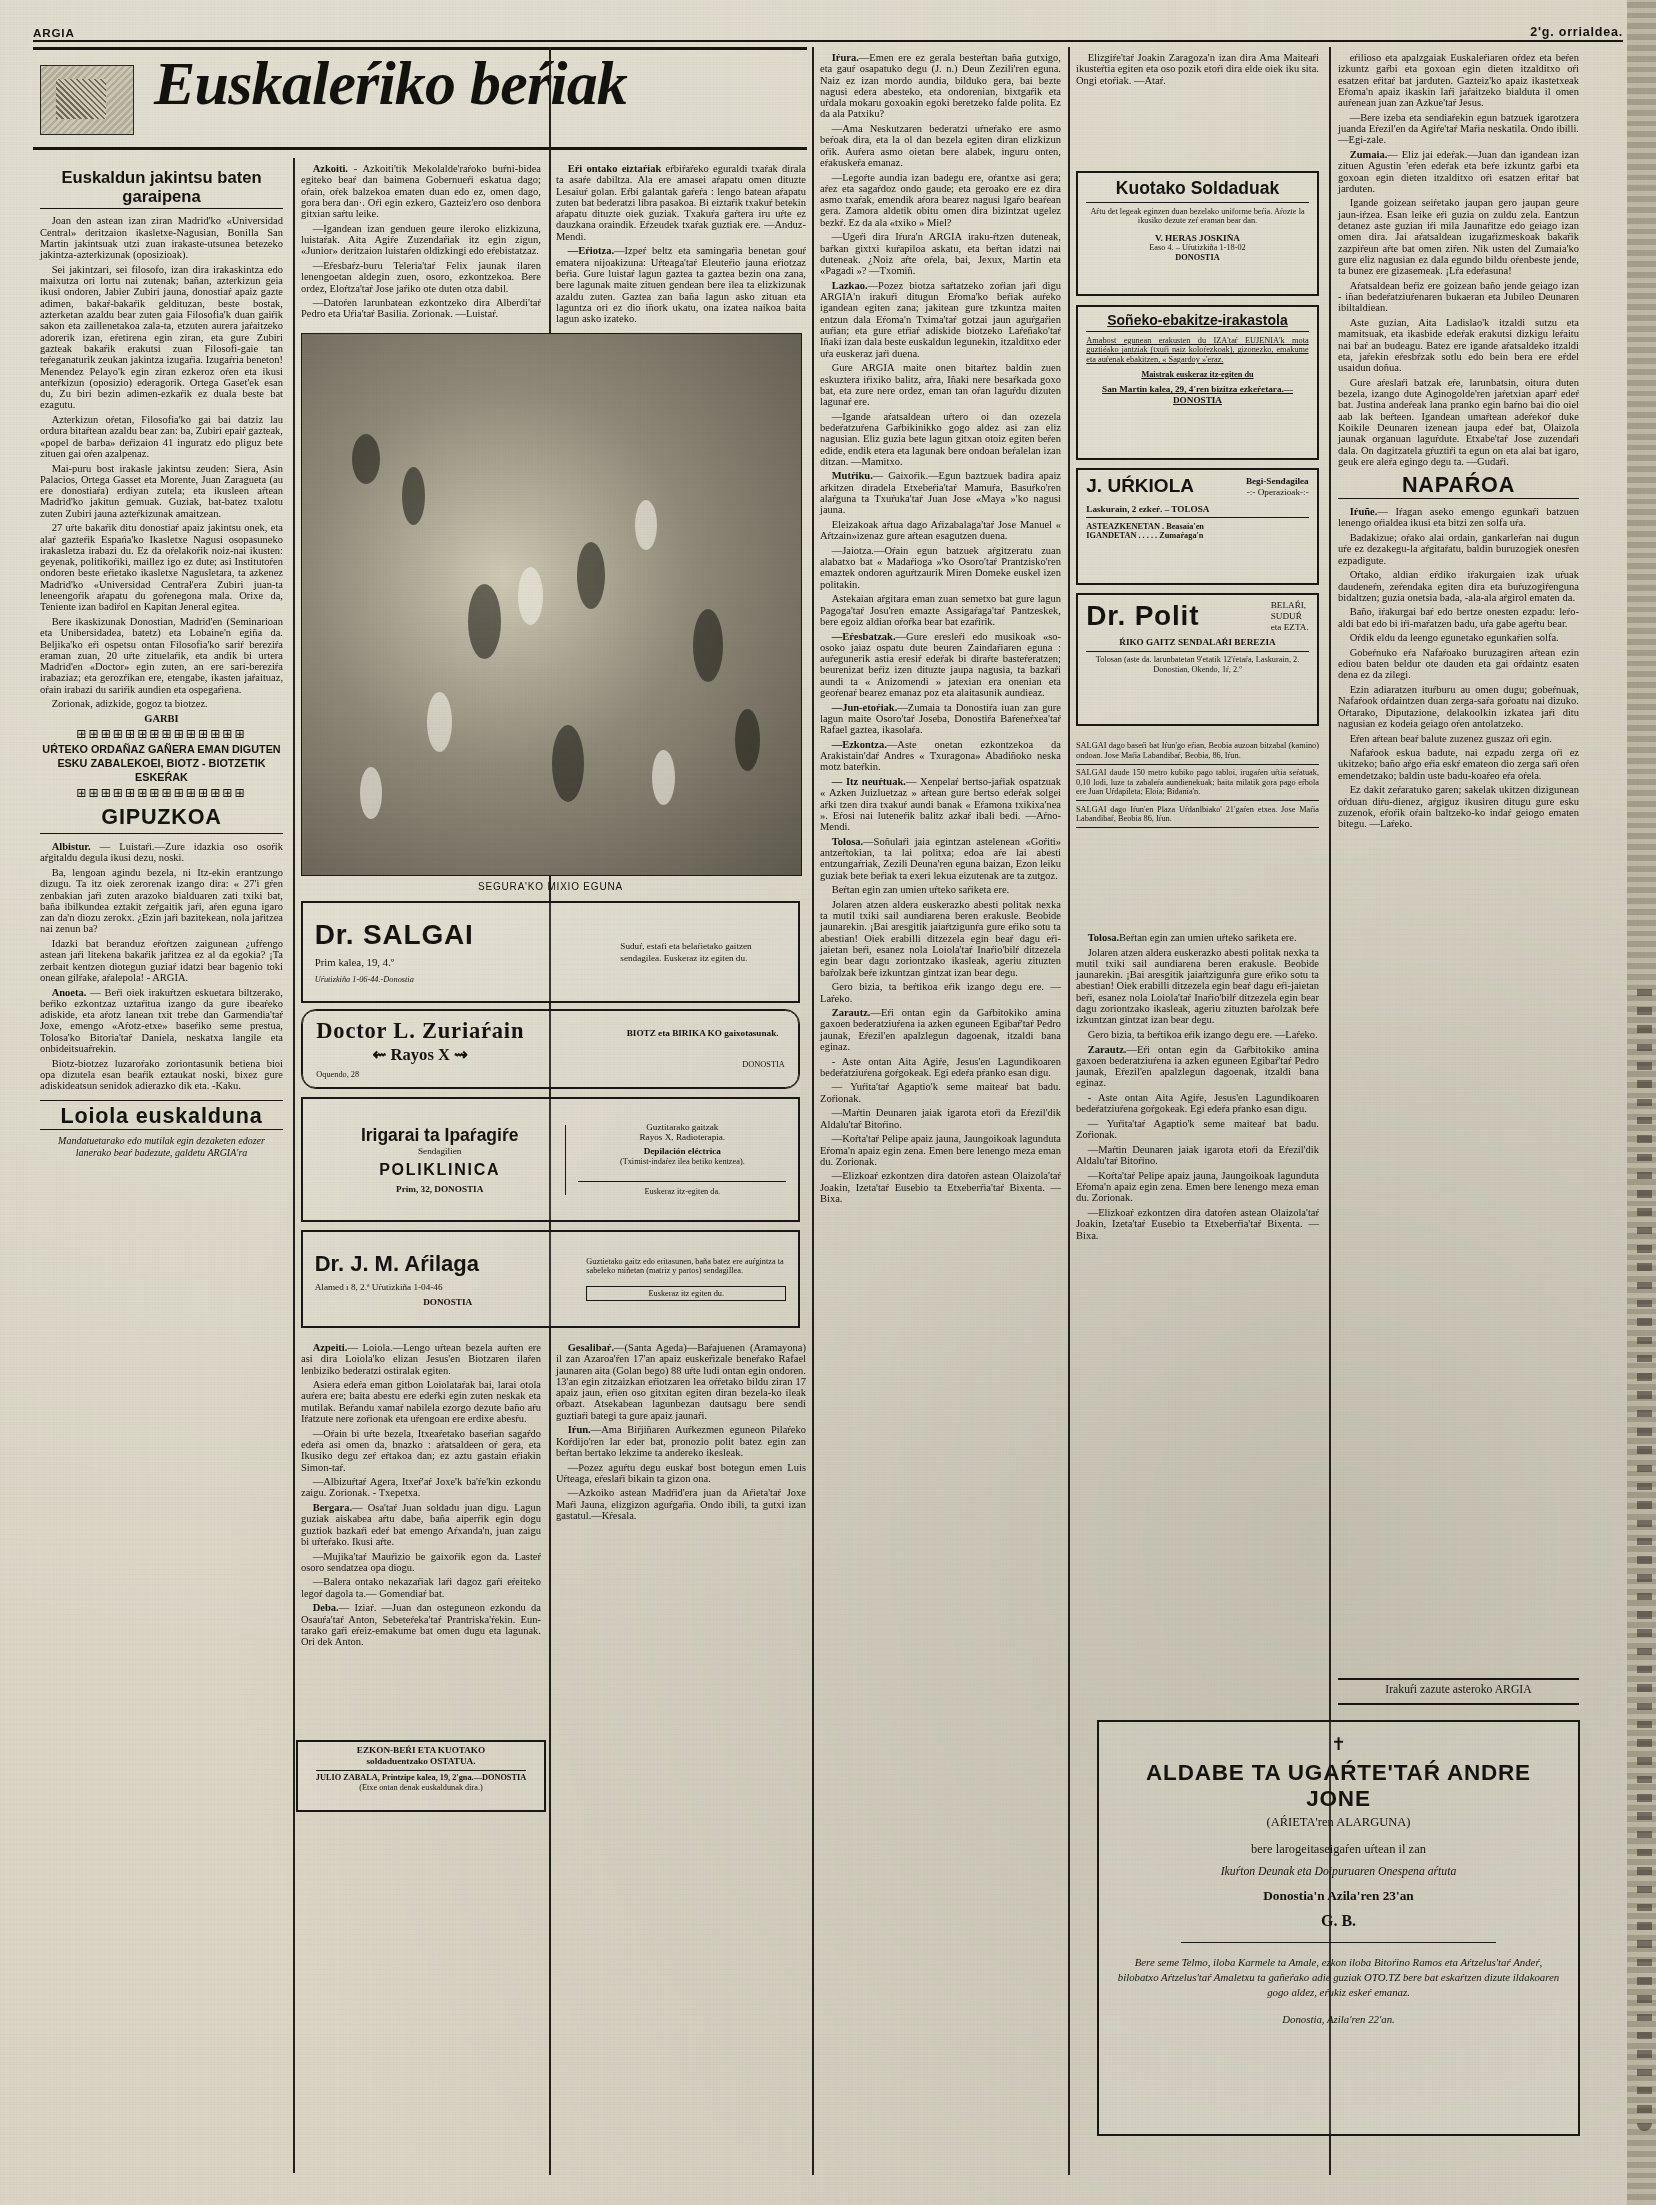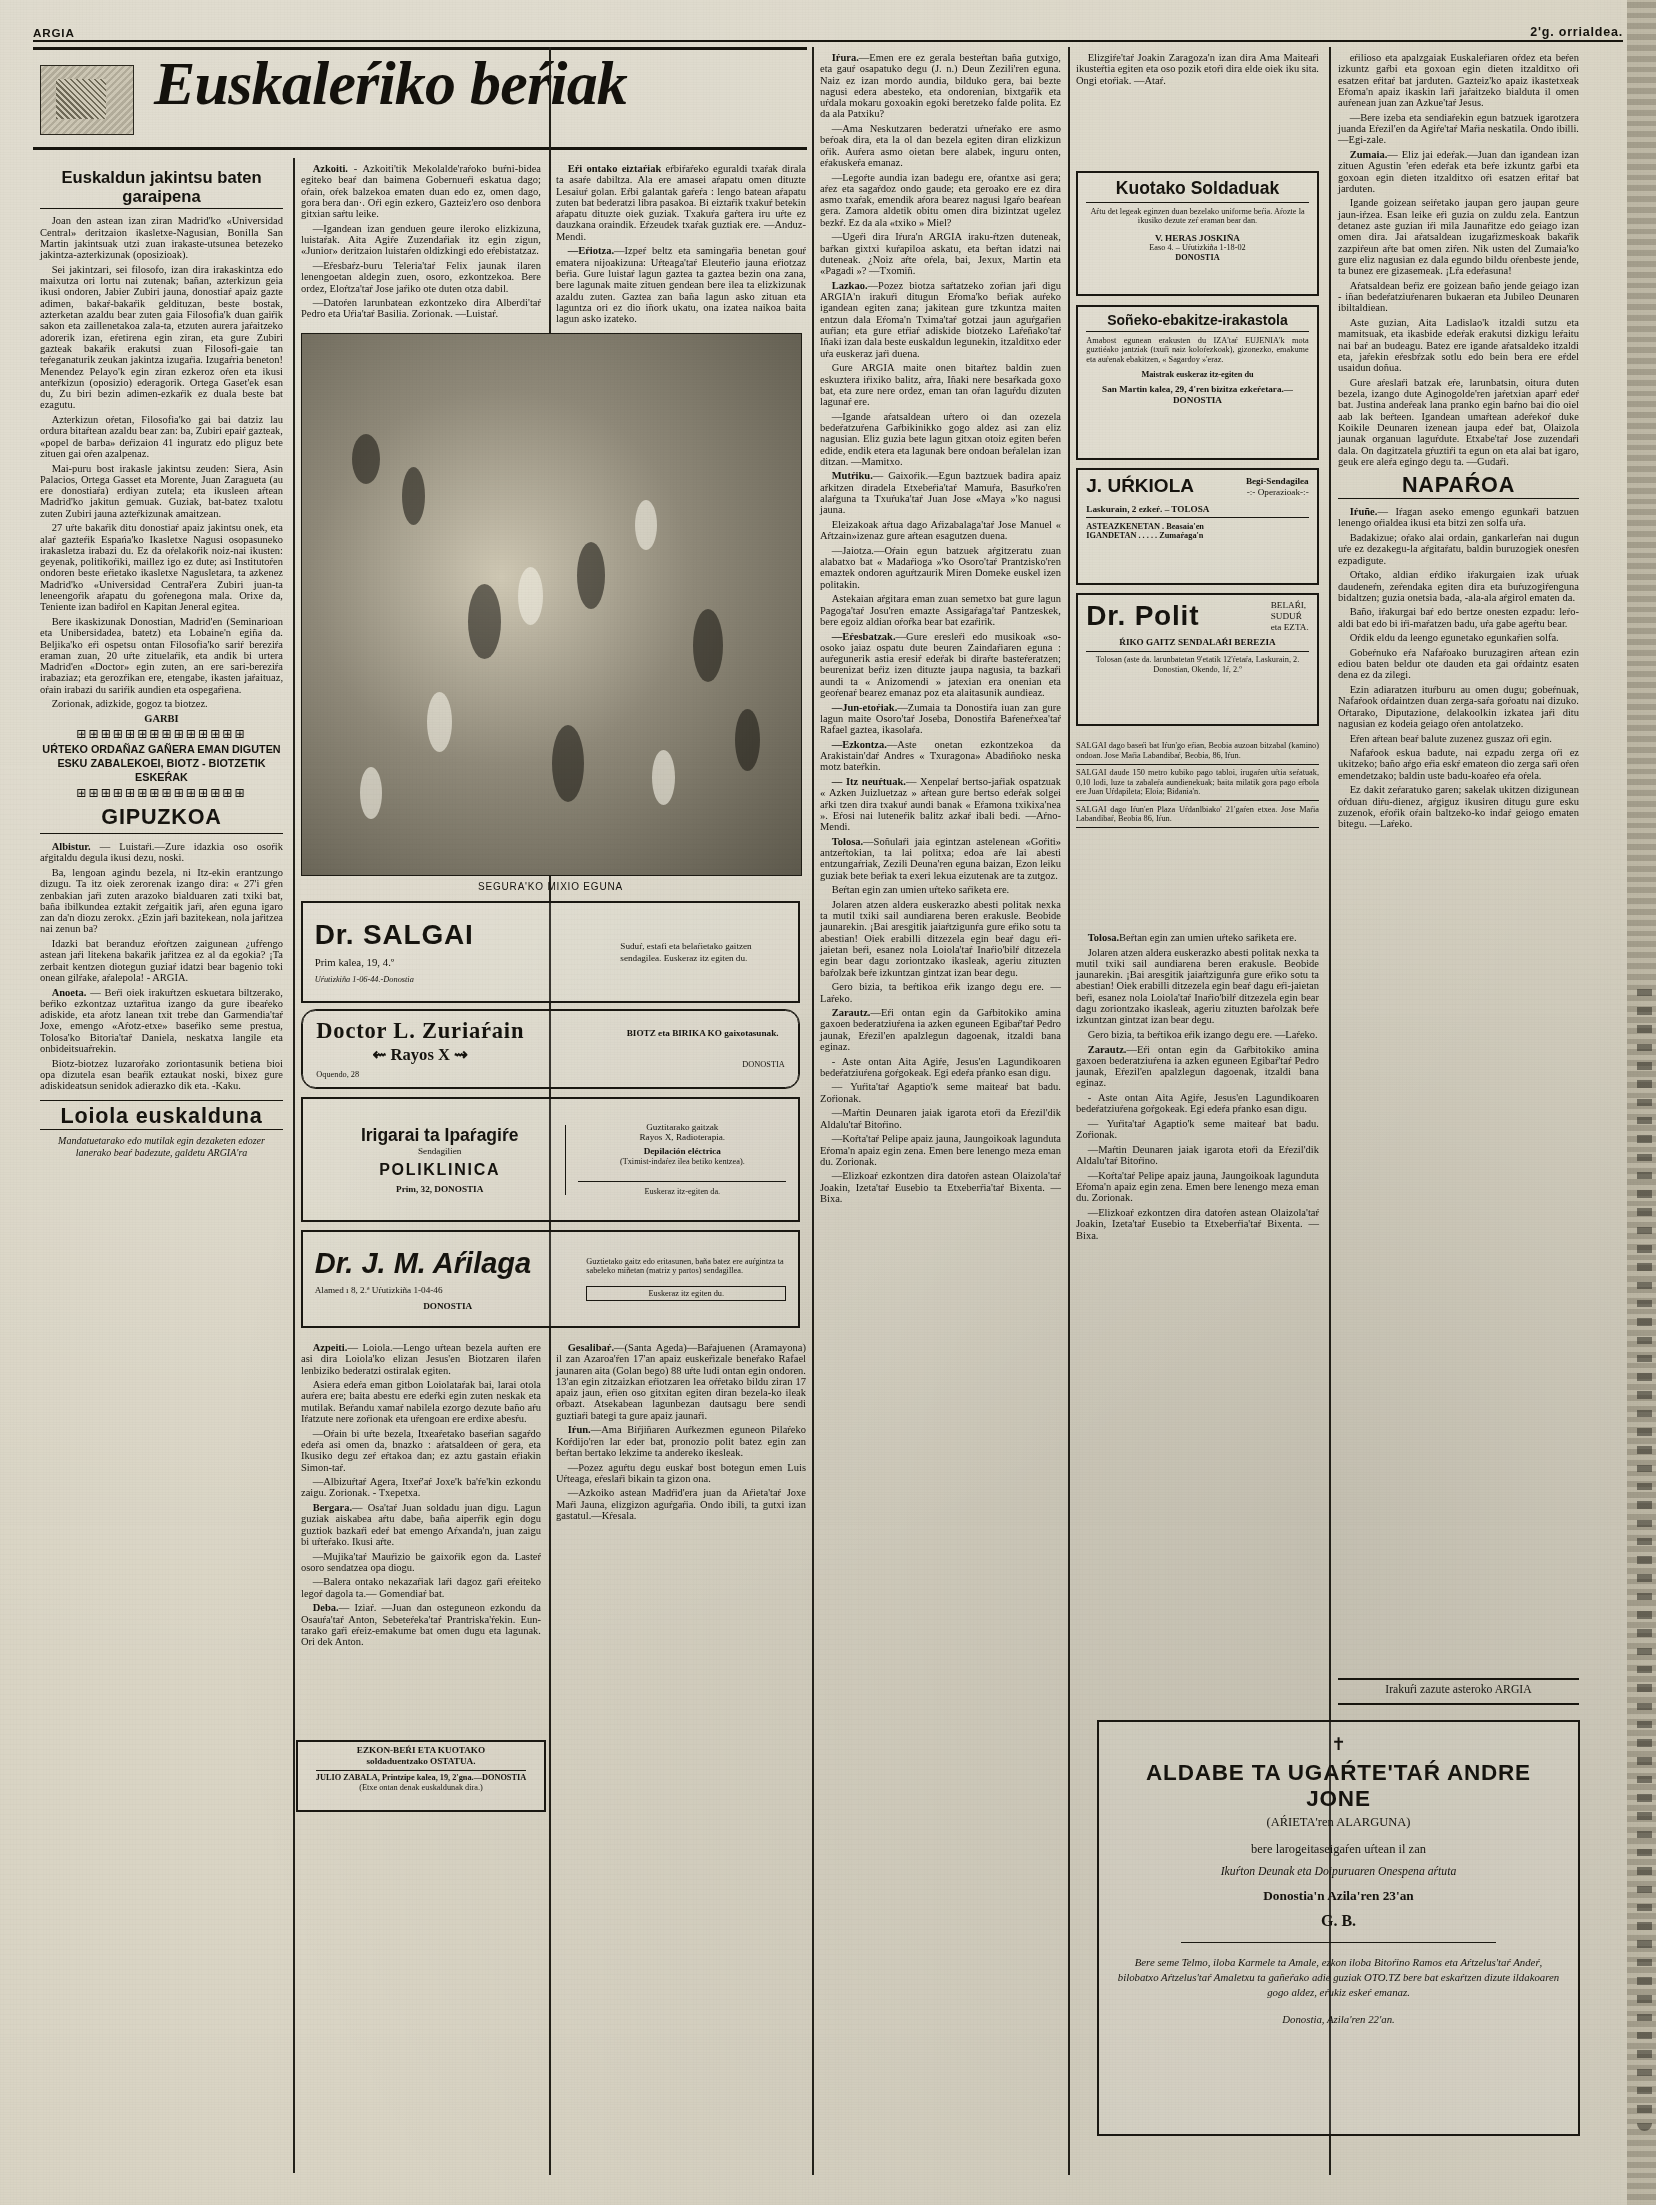--- a/index.html
+++ b/index.html
@@ -188,21 +188,21 @@
         <div class="small b" style="margin-top:3.3px;">Depilación eléctrica</div>
         <div class="tiny">(Tximist-indaŕez ilea betiko kentzea).</div>
         <div class="tiny" style="margin-top:15px;border-top:0.8px solid #1a1812;padding-top:5px;">Euskeraz itz-egiten da.</div>
       </div>
     </div>
   </div>
 
   <div class="adbox" style="left:301px;top:1230px;width:499px;height:98px;">
     <div class="inner" style="flex-direction:row;justify-content:space-between;padding:6.7px 11.7px;">
       <div style="text-align:left;width:266px;">
-        <div class="ad-name" style="font-size:29px;font-style:italic;">Dr. J. M. Aŕilaga</div>
+        <div class="ad-name" style="font-size:22px;">Dr. J. M. Aŕilaga</div>
         <div class="small" style="margin-top:5px;">Alamed ı 8, 2.ª  Uŕutizkiña 1-04-46</div>
         <div class="small b center" style="margin-top:5px;">DONOSTIA</div>
       </div>
       <div style="width:200px;">
         <div class="tiny">Guztietako gaitz edo eritasunen, baña batez ere auŕgintza ta sabeleko miñetan (matriz y partos) sendagillea.</div>
         <div class="tiny" style="margin-top:10px;border:0.8px solid #1a1812;padding:1.7px 3.3px;text-align:center;">Euskeraz itz egiten du.</div>
       </div>
     </div>
   </div>
 
@@ -274,21 +274,21 @@
       <div class="ad-name center" style="font-size:17.5px;">Kuotako Soldaduak</div>
       <div class="ruleline" style="width:100%;"></div>
       <div class="tiny center">Aŕtu det legeak eginzen duan bezelako uniforme beŕia. Aŕozte la ikusiko dezute zeŕ eraman bear dan.</div>
       <div class="small b center" style="margin-top:6.7px;">V. HERAS JOSKIÑA</div>
       <div class="tiny center">Easo 4. – Uŕutizkiña 1-18-02</div>
       <div class="tiny b center">DONOSTIA</div>
     </div>
   </div>
 
   <div class="adbox" style="left:1076px;top:305px;width:243px;height:155px;">
-    <div class="inner" style="padding:5px 8.3px;justify-content:flex-start;">
+    <div class="inner" style="padding:5px 8.3px;justify-content:flex-start;text-decoration:underline;">
       <div class="ad-name center" style="font-size:14px;">Soñeko-ebakitze-irakastola</div>
       <div class="ruleline" style="width:100%;"></div>
       <div class="tiny" style="text-align:justify;">Amabost egunean erakusten du IZA'taŕ EUJENIA'k mota guztiéako jantziak (txuŕi naiz koloŕezkoak), gizonezko, emakume eta auŕenak ebakitzen, « Sagardoy »'eraz.</div>
       <div class="tiny b center" style="margin-top:5px;">Maistrak euskeraz itz-egiten du</div>
       <div class="small b center" style="margin-top:5px;">San Martin kalea, 29, 4'ren bizitza ezkeŕetara.—DONOSTIA</div>
     </div>
   </div>
 
   <div class="adbox" style="left:1076px;top:468px;width:243px;height:117px;">
     <div class="inner" style="padding:5px 8.3px;justify-content:flex-start;align-items:stretch;">

